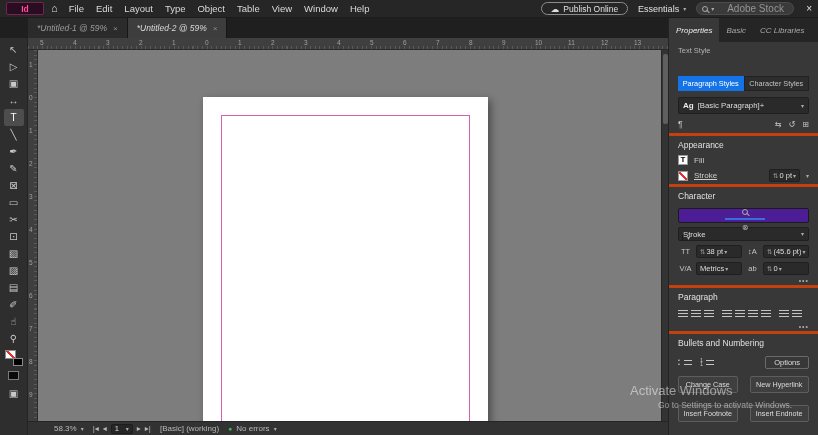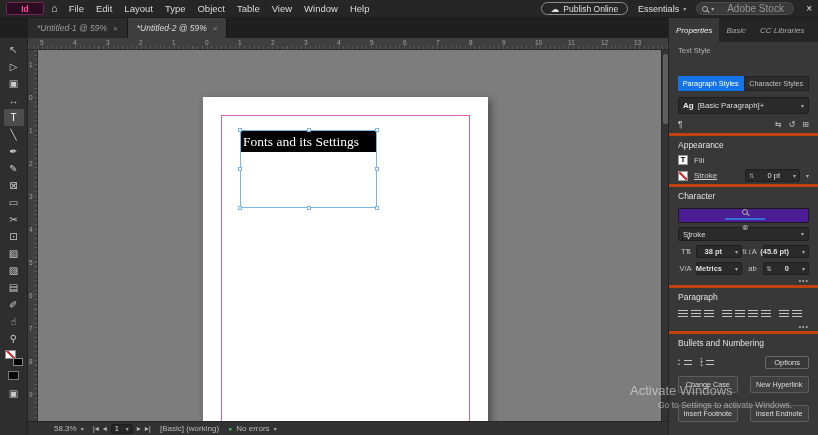--- a/index.html
+++ b/index.html
@@ -81,30 +81,30 @@
   .seg-btn.active{background:var(--accent);border-color:var(--accent);color:#fff;}
   .style-dd{margin-top:6px;height:17px;background:#2a2a2a;border:1px solid #1f1f1f;border-radius:2px;display:flex;align-items:center;gap:4px;padding:0 4px;}
   .ag{font-size:8px;color:#e8e8e8;font-weight:bold;}
   .style-name{flex:1;font-size:7.8px;color:#ddd;white-space:nowrap;overflow:hidden;}
   .icon-row{display:flex;align-items:center;margin-top:5px;padding-bottom:4px;color:#c5c5c5;font-size:8.5px;}
   .icon-row .right-ics{margin-left:auto;display:flex;gap:7px;font-size:8px;}
   .ap-row{display:flex;align-items:center;gap:6px;padding:2px 9px;}
   .fill-sw{width:10px;height:10px;background:#fff;border:1px solid #999;color:#000;font-size:8px;font-weight:bold;display:flex;align-items:center;justify-content:center;line-height:1;flex:none;}
   .stroke-sw{width:10px;height:10px;background:#fff;border:1px solid #999;flex:none;background-image:linear-gradient(45deg,transparent 43%,#e03131 43%,#e03131 57%,transparent 57%);}
   .stroke-link{text-decoration:underline;color:#cccccc;}
-  .stepper{display:flex;align-items:center;background:#2a2a2a;border:1px solid #1f1f1f;border-radius:2px;height:13px;padding:0 3px;gap:13px;color:#ddd;font-size:7.5px;white-space:nowrap;}
+  .stepper{display:flex;align-items:center;background:#2a2a2a;border:1px solid #1f1f1f;border-radius:2px;height:13px;padding:0 3px;gap:1px;color:#ddd;font-size:7.5px;white-space:nowrap;}
   .stp-ar{font-size:6.5px;color:#999;}
   .font-field{margin:4px 9px 0;height:15px;background:#4c1d95;border:1px solid #1b1b1b;border-radius:2px;display:flex;align-items:center;padding:0 0 0 3px;gap:3px;flex-direction:column;}
   .font-sel{background:var(--selection-blue);color:#fff;font-size:7.5px;padding:1px 2px;flex:1;white-space:nowrap;overflow:hidden;}
   .clear-x{color:#bbb;font-size:8px;}
   .font-dd{width:12px;align-self:stretch;border-left:1px solid #1b1b1b;display:flex;align-items:center;justify-content:center;}
   .reg-dd{margin:4px 9px 0;height:14px;background:#2a2a2a;border:1px solid #1f1f1f;border-radius:2px;display:flex;align-items:center;justify-content:space-between;padding:0 4px;font-size:7.8px;color:#ddd;}
   .cg-row{display:flex;align-items:center;gap:3px;margin:4px 9px 0;}
   .cg-ic{width:15px;font-size:7.5px;color:#c5c5c5;text-align:center;flex:none;}
-  .cg-field{flex:1;justify-content:flex-end;min-width:0;font-weight:bold;}
+  .cg-field{flex:1;justify-content:flex-start;min-width:0;}
   .dots{text-align:right;padding:2px 9px 1px;color:#aaa;letter-spacing:1px;font-size:7px;}
   .align-row{display:flex;gap:3px;padding:5px 9px 2px;align-items:center;}
   .align-ic{width:10px;height:9px;background-image:repeating-linear-gradient(to bottom,#c4c4c4 0 1px,transparent 1px 3px);}
   .align-ic:nth-child(4){margin-left:5px;} .align-ic:nth-child(8){margin-left:5px;}
   .bul-row{display:flex;align-items:center;gap:8px;padding:5px 9px 3px;}
   .list-ic{display:grid;grid-template-columns:5px 8px;grid-auto-rows:4px;align-items:center;column-gap:1px;}
   .li-pre{font-size:5.5px;color:#c4c4c4;line-height:1;}
   .li-bar{width:8px;height:1px;background:#c4c4c4;}
   .opt-btn{margin-left:auto;border:1px solid #6a6a6a;border-radius:2px;font-size:7.5px;padding:1px 8px;color:#ddd;}
   .qa-grid{display:grid;grid-template-columns:1fr 1fr;gap:12px;padding:4px 9px;}
@@ -221,31 +221,20 @@
     <span class="vtick" style="top: 209px;">5</span>
     <span class="vtick" style="top: 242px;">6</span>
     <span class="vtick" style="top: 275px;">7</span>
     <span class="vtick" style="top: 308px;">8</span>
     <span class="vtick" style="top: 341px;">9</span>
   </div>
 
 <div class="canvas">
   <div class="page">
     <div class="margins"></div>
-    <div class="tframe">
-      <div class="sel-text">Fonts and its Settings</div>
-      <span class="hd hd-tl"></span>
-      <span class="hd hd-tm"></span>
-      <span class="hd hd-tr"></span>
-      <span class="hd hd-ml"></span>
-      <span class="hd hd-mr"></span>
-      <span class="hd hd-bl"></span>
-      <span class="hd hd-bm"></span>
-      <span class="hd hd-br"></span>
-    </div>
   </div>
 </div>
 <div class="vscroll">
     <div class="thumb"></div>
   </div>
 
 <div class="statusbar">
   <div class="sb-group">
     <span>58.3%</span>
     <span class="chev">▾</span>

